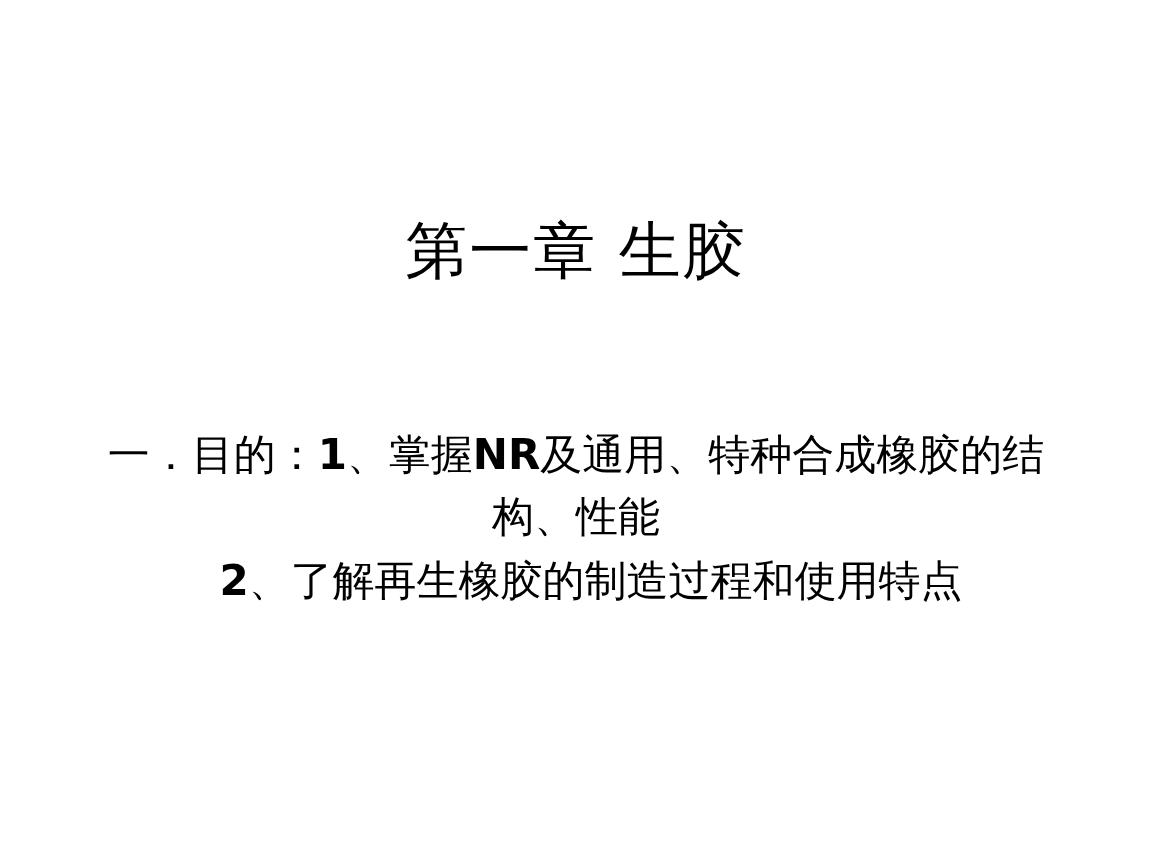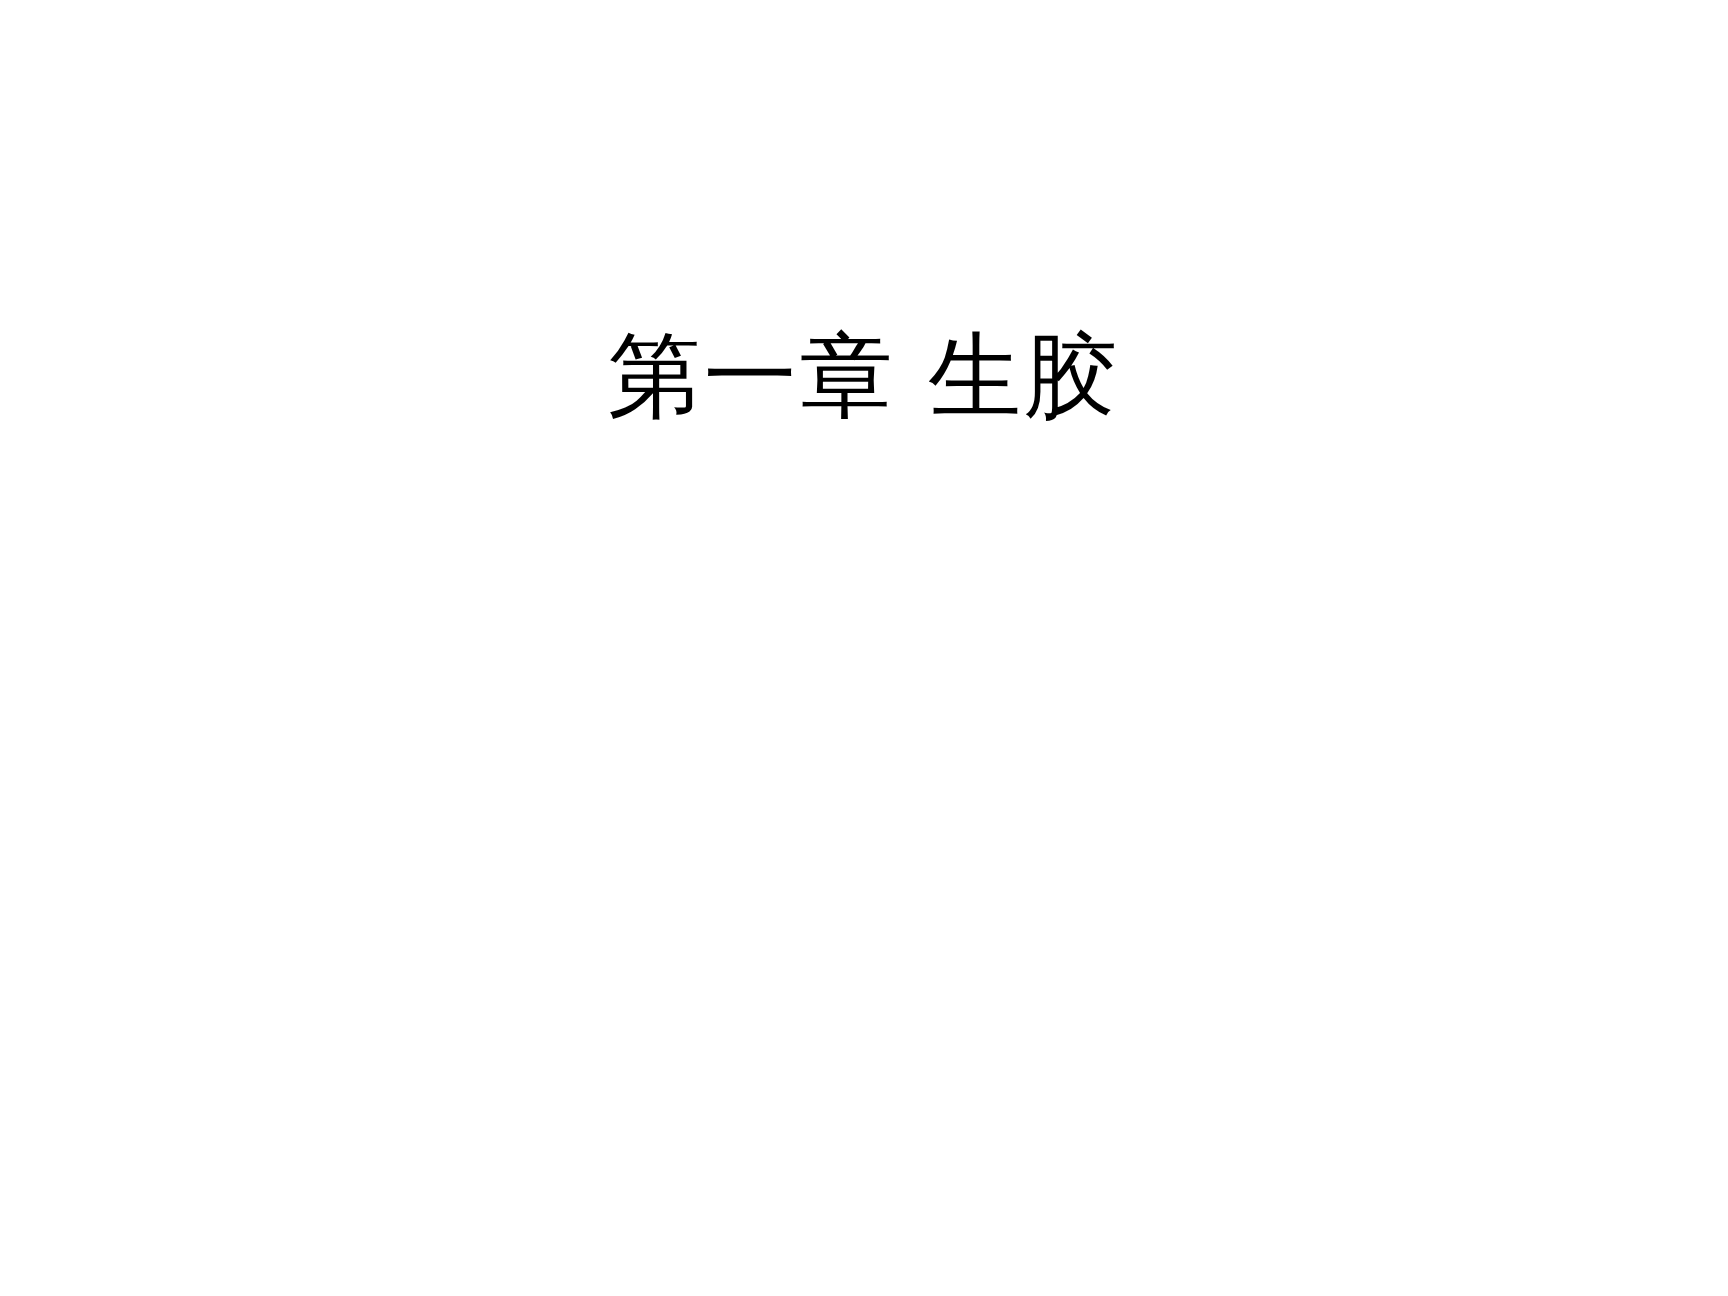--- a/index.html
+++ b/index.html
@@ -67,13 +67,24 @@
     font-weight: bold;
   }
 </style>
 </head>
 <body>
 
 <div class="slide">
 
   <div class="slide-title">第一章 生胶</div>
 
+  <div class="body-block">
+
+    <p class="para para-1">
+      <span class="lead">一．目的：</span><span class="bold">1</span><span>、掌握</span><span class="latin-bold">NR</span><span>及通用、特种合成橡胶的结构、性能</span>
+    </p>
+
+    <p class="para para-2">
+      <span class="bold">2</span><span>、了解再生橡胶的制造过程和使用特点</span>
+    </p>
+
+  </div>
 </div>
 
 </body></html>

